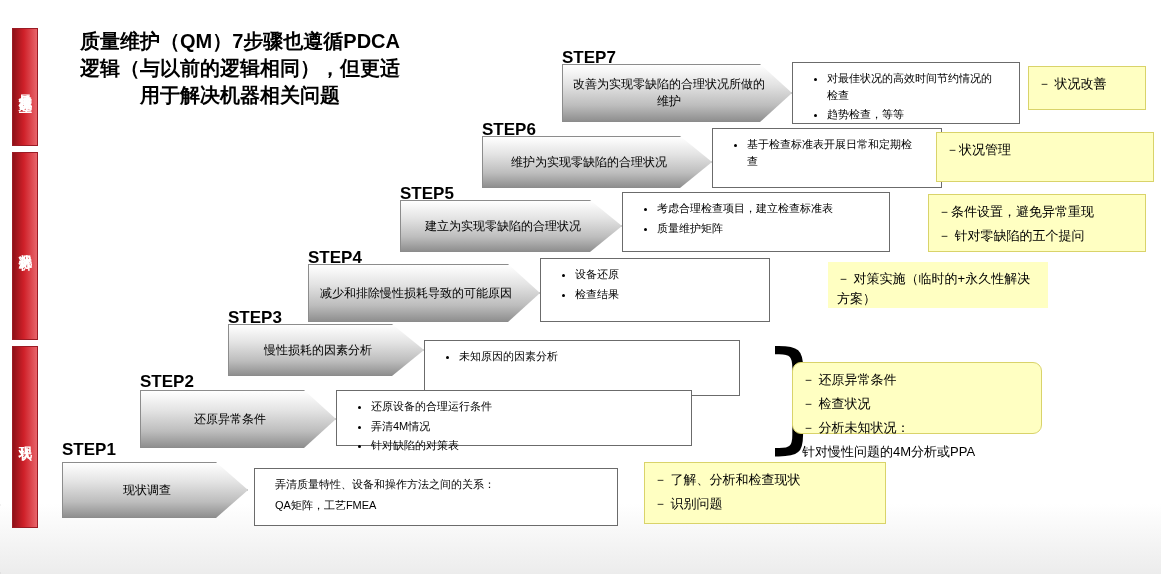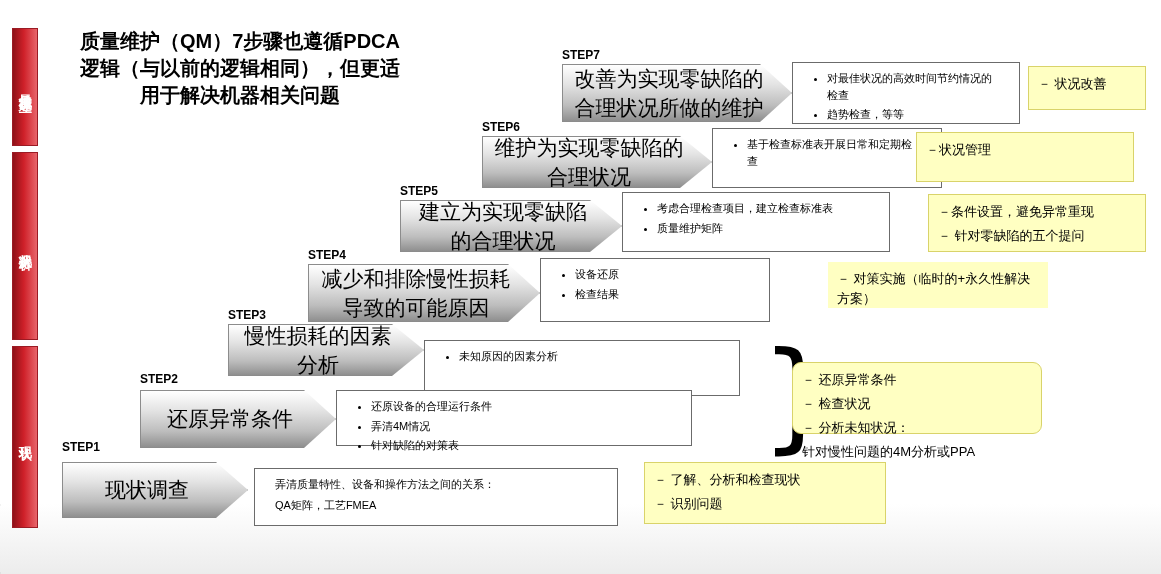--- a/index.html
+++ b/index.html
@@ -53,35 +53,35 @@
     font-size: 20px;
     line-height: 1.35;
     color: #000;
     text-align: center;
     font-weight: bold;
     white-space: pre-wrap;
   }
 
   
   .step-label {
-    font-size: 12px;
+    font-size: 17px;
     font-weight: bold;
     color: #000;
     white-space: nowrap;
   }
 
   
   .chev {
     background: linear-gradient(180deg,#ffffff 0%,#e3e3e3 35%,#bdbdbd 72%,#8f8f8f 100%);
     border: 1px solid #8c8c8c;
     display: flex;
     align-items: center;
     justify-content: center;
     color: #000;
-    font-size: 21px;
+    font-size: 12px;
     line-height: 1.4;
     text-align: center;
     padding: 4px 26px 4px 10px;
     clip-path: polygon(0 0, calc(100% - 32px) 0, 100% 50%, calc(100% - 32px) 100%, 0 100%);
   }
 
   
   .wbox {
     background: #ffffff;
     border: 1px solid #6b6b6b;
@@ -148,21 +148,21 @@
 
   <div class="abs step-label" style="left:482px; top:120px;">STEP6</div>
   <div class="abs chev" style="left:482px; top:136px; width:230px; height:52px;">
     <span>维护为实现零缺陷的合理状况</span>
   </div>
   <div class="abs wbox" style="left:712px; top:128px; width:230px; height:60px;">
     <ul>
       <li>基于检查标准表开展日常和定期检查</li>
     </ul>
   </div>
-  <div class="abs ybox" style="left:916px; top:132px; width:218px; height:50px;">
+  <div class="abs ybox" style="left:936px; top:132px; width:218px; height:50px;">
     <p>－状况管理</p>
   </div>
 
   <div class="abs step-label" style="left:400px; top:184px;">STEP5</div>
   <div class="abs chev" style="left:400px; top:200px; width:222px; height:52px;">
     <span>建立为实现零缺陷的合理状况</span>
   </div>
   <div class="abs wbox" style="left:622px; top:192px; width:268px; height:60px;">
     <ul>
       <li>考虑合理检查项目，建立检查标准表</li>

